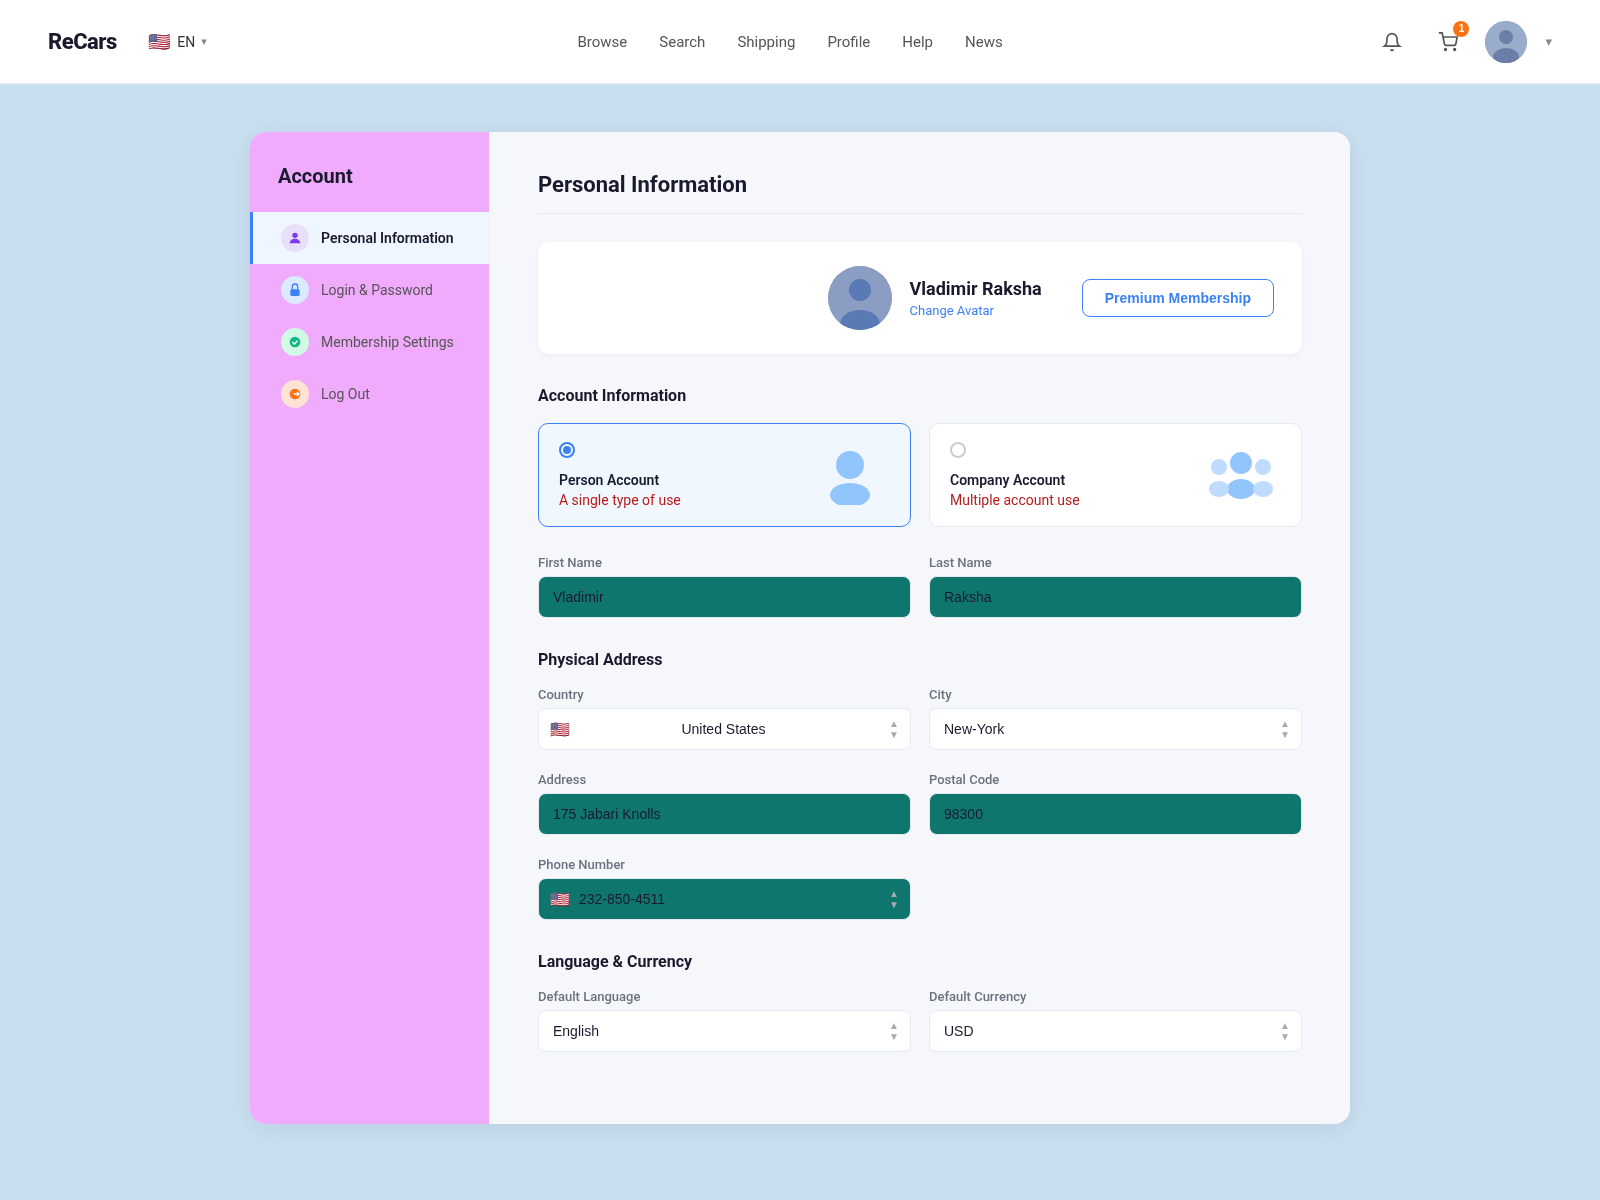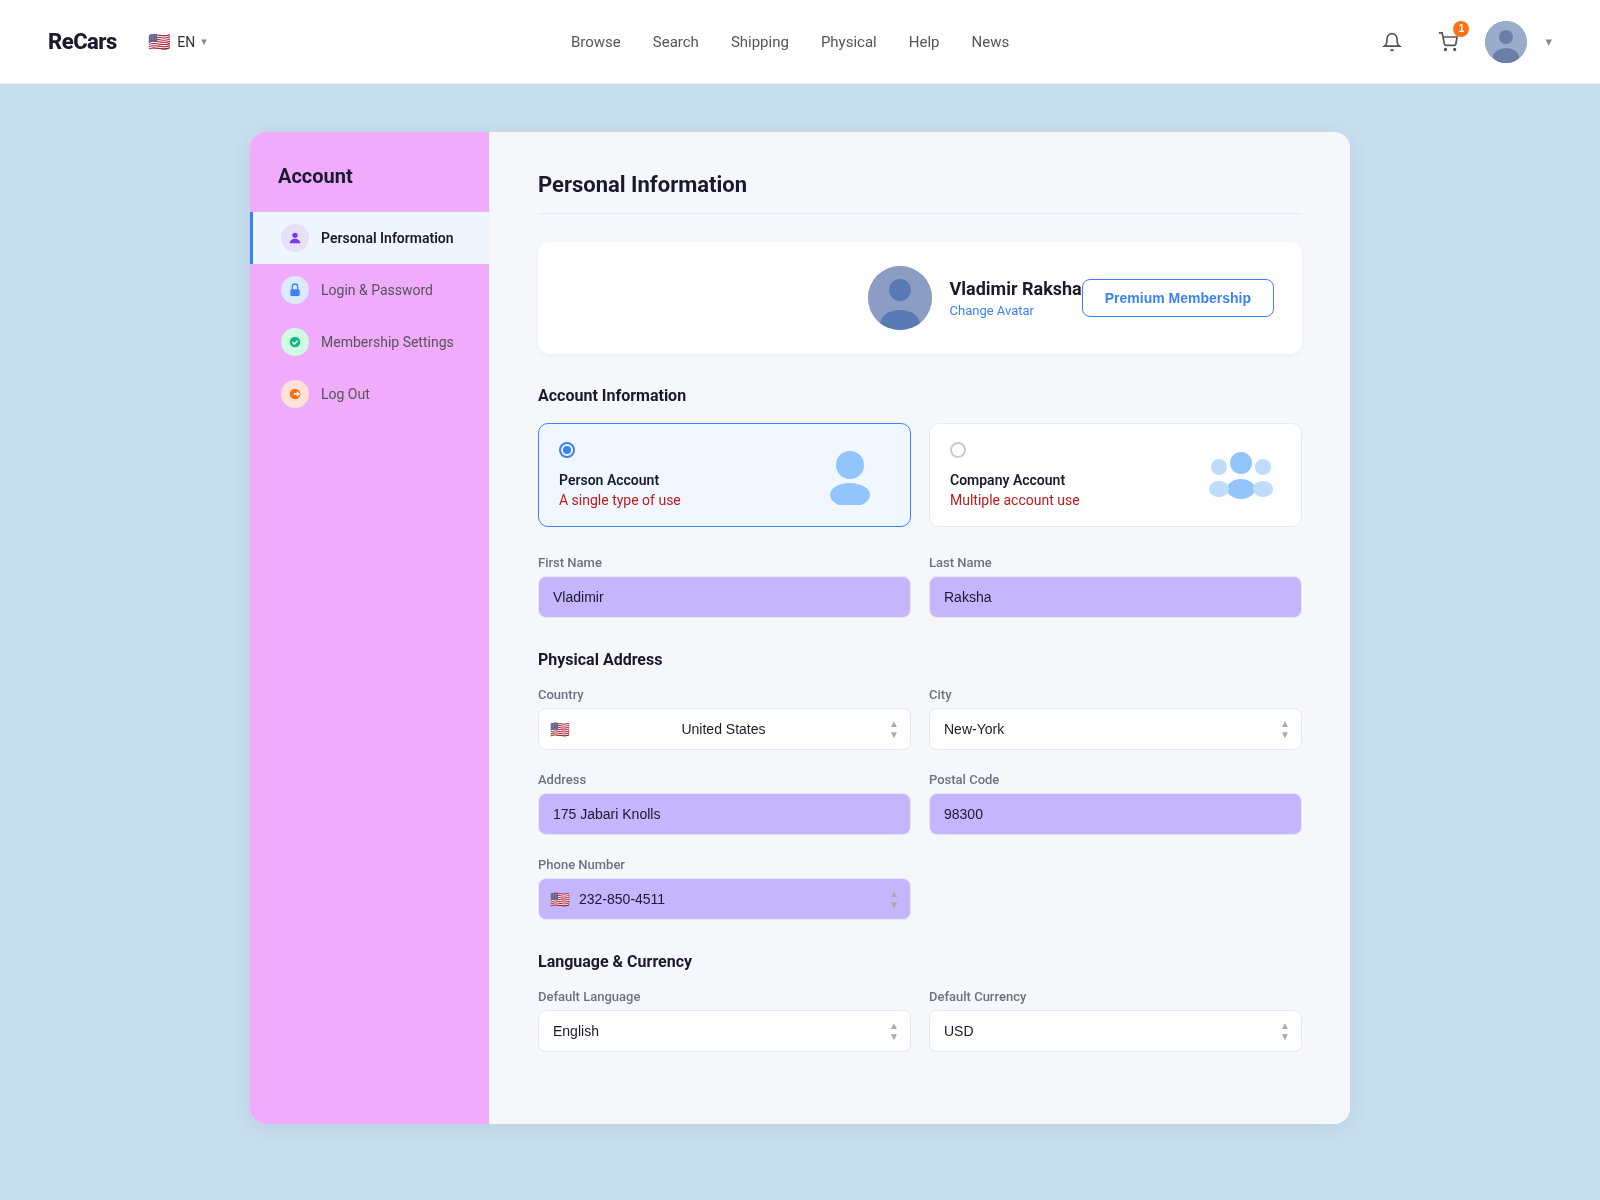--- a/index.html
+++ b/index.html
@@ -218,20 +218,21 @@
     }
     .premium-btn {
       border: 1.5px solid #3b82f6;
       color: #3b82f6;
       background: transparent;
       border-radius: 8px;
       padding: 10px 22px;
       font-size: 14px;
       font-weight: 600;
       cursor: pointer;
+      margin-left: 40px;
     }
 
     
     .section-title {
       font-size: 16px;
       font-weight: 700;
       color: #1a1a2e;
       margin-bottom: 18px;
     }
 
@@ -309,21 +310,21 @@
       font-size: 13px;
       color: #6b7280;
       font-weight: 500;
     }
     .form-input {
       border: 1px solid #e5eaf2;
       border-radius: 8px;
       padding: 12px 14px;
       font-size: 14px;
       color: #1a1a2e;
-      background: #c4b5fd;
+      background: #0f766e;
       outline: none;
       width: 100%;
     }
     .form-select-wrapper {
       position: relative;
     }
     .form-select-wrapper select {
       appearance: none;
       border: 1px solid #e5eaf2;
       border-radius: 8px;
@@ -401,21 +402,21 @@
   <span class="header-logo">ReCars</span>
   <div class="header-lang">
     <span class="flag-emoji">🇺🇸</span>
     <span>EN</span>
     <span style="font-size:11px;color:#888">▾</span>
   </div>
   <nav class="nav">
     <a>Browse</a>
     <a>Search</a>
     <a>Shipping</a>
-    <a>Physical</a>
+    <a>Profile</a>
     <a>Help</a>
     <a>News</a>
   </nav>
   <div class="header-actions">
     <button class="icon-btn">
       <svg width="20" height="20" viewBox="0 0 24 24" fill="none" stroke="#555" stroke-width="2">
         <path d="M18 8A6 6 0 0 0 6 8c0 7-3 9-3 9h18s-3-2-3-9"></path>
         <path d="M13.73 21a2 2 0 0 1-3.46 0"></path>
       </svg>
     </button>

